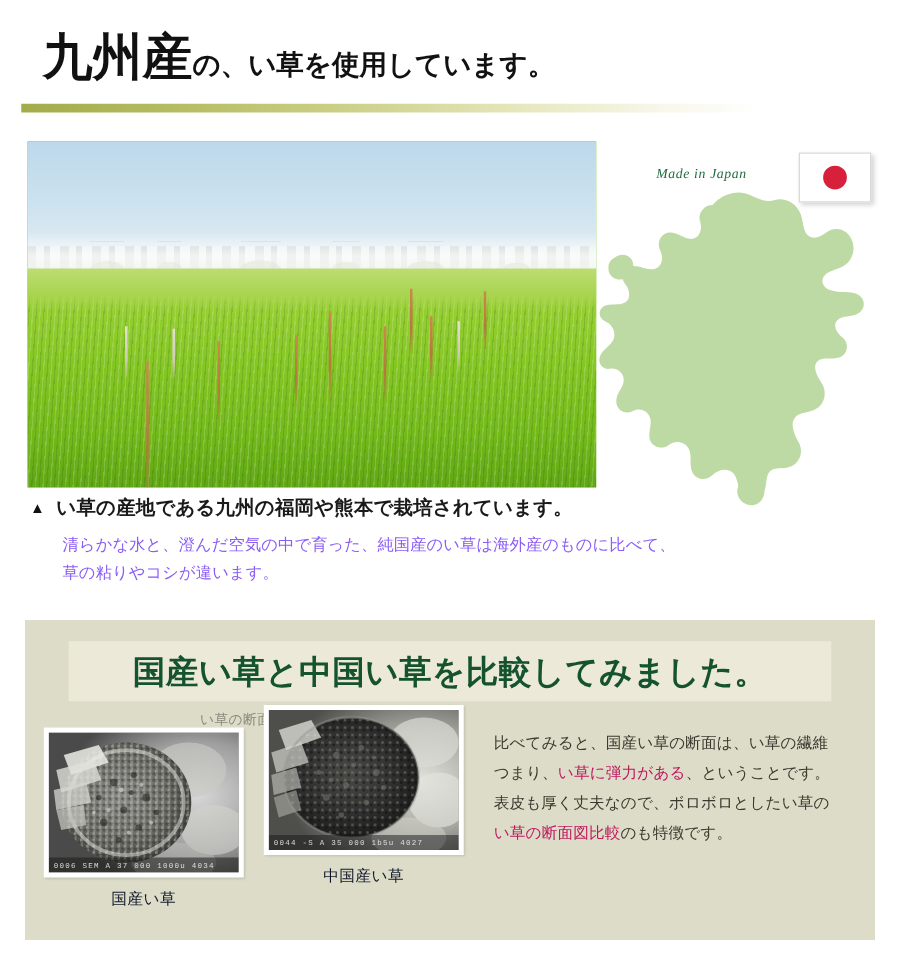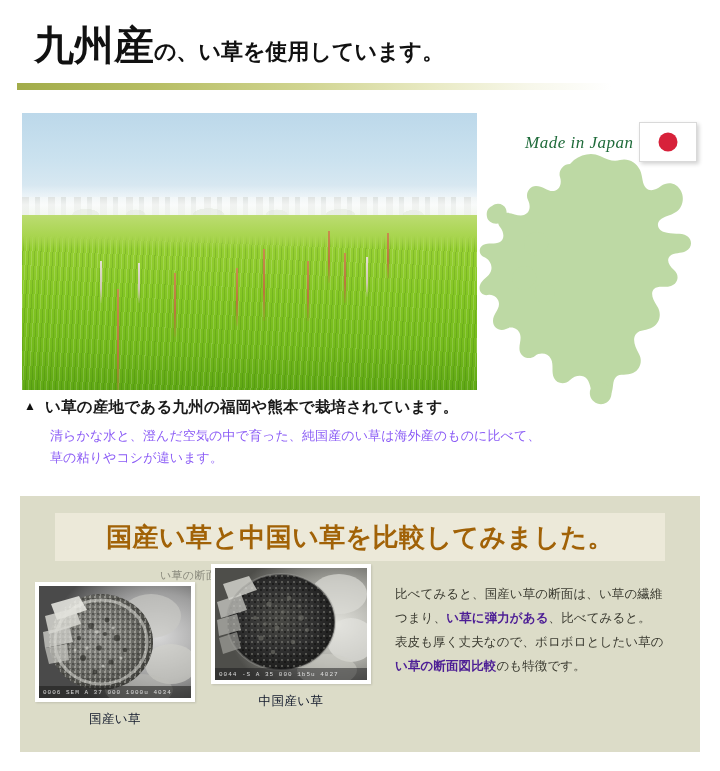--- a/index.html
+++ b/index.html
@@ -141,21 +141,21 @@
     background: linear-gradient(to bottom, #e4e0d2 0%, #cfc9b4 65%, rgba(207,201,180,0.1) 100%);
   }
 
   
   .made-label {
     position: absolute;
     left: 525px;
     top: 133px;
     font-family: "Liberation Serif", "DejaVu Serif", serif;
     font-style: italic;
-    font-size: 17px;
+    font-size: 11px;
     color: #1f6b3a;
     letter-spacing: 0.5px;
     white-space: nowrap;
   }
   .flag-badge {
     position: absolute;
     left: 639px;
     top: 122px;
     width: 58px;
     height: 40px;
@@ -234,21 +234,21 @@
     position: absolute;
     left: 0; top: 0;
     width: 100%;
     height: 100%;
     display: flex;
     align-items: center;
     justify-content: center;
     font-family: "Liberation Serif", "DejaVu Serif", serif;
     font-size: 26px;
     font-weight: 700;
-    color: #a16207;
+    color: #14532d;
     letter-spacing: 0.4px;
     white-space: nowrap;
   }
   .micro-label {
     position: absolute;
     left: 140px;
     top: 72px;
     font-size: 11px;
     color: #8a8a7d;
     letter-spacing: 0.3px;
@@ -298,21 +298,21 @@
   .compare-text {
     position: absolute;
     left: 375px;
     top: 86px;
     width: 300px;
     font-size: 12.5px;
     color: #3a3a30;
     line-height: 1.92;
     letter-spacing: 0.1px;
   }
-  .compare-text b { font-weight: 700; color: #4c1d95; }
+  .compare-text b { font-weight: 400; color: #be185d; }
 </style>
 </head>
 <body>
 
 <div class="header">
   <div class="header-title">
     <span class="big">九州産</span><span class="small">の、い草を使用しています。</span>
   </div>
   <div class="header-rule"></div>
 </div>
@@ -503,20 +503,20 @@
         </svg>
         <div class="sem-text">0044   -S   A 35 000  1b5u  4027</div>
       </div>
     </div>
     <div class="micro-caption">中国産い草</div>
   </div>
 
   <div class="compare-text">
     <div>比べてみると、国産い草の断面は、い草の繊維</div>
     <div>
-      <span>つまり、</span><b>い草に弾力がある</b><span>、比べてみると。</span>
+      <span>つまり、</span><b>い草に弾力がある</b><span>、ということです。</span>
     </div>
     <div>表皮も厚く丈夫なので、ボロボロとしたい草の</div>
     <div>
       <span></span><b>い草の断面図比較</b><span>のも特徴です。</span>
     </div>
   </div>
 </div>
 
 </body></html>

